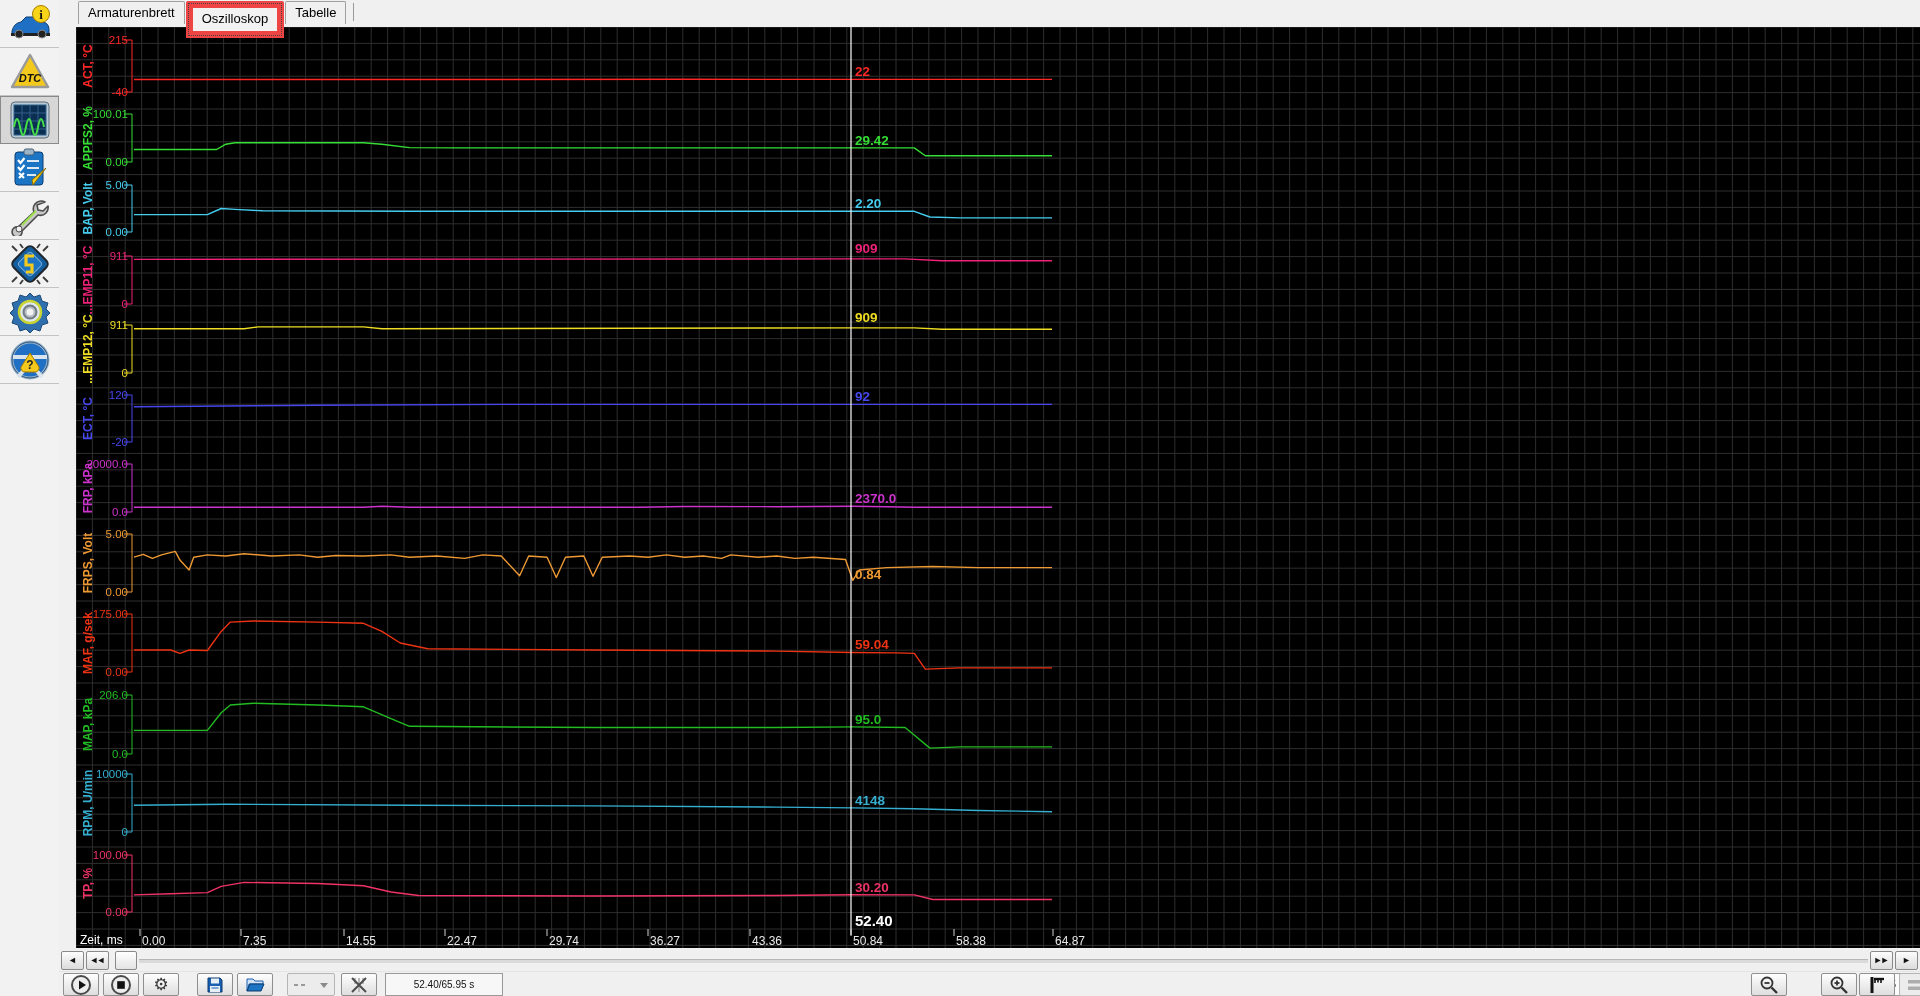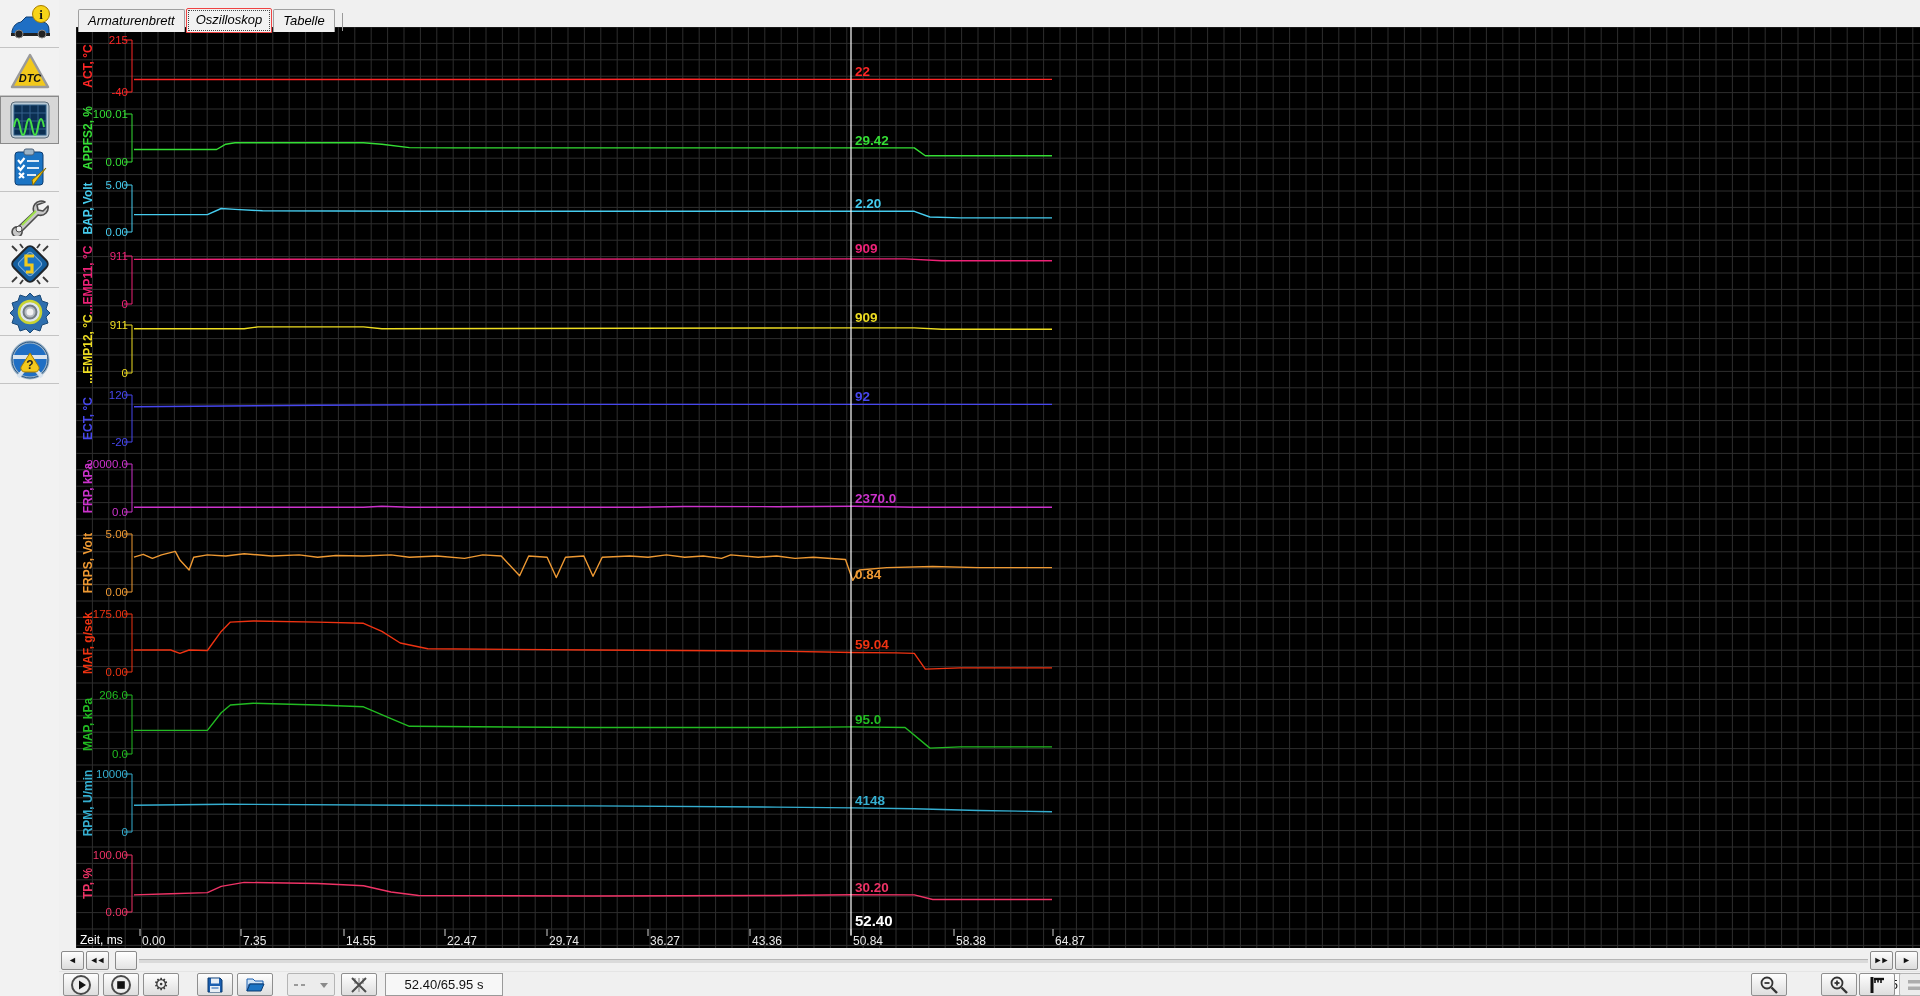--- a/index.html
+++ b/index.html
@@ -1,23 +1,23 @@
 <!DOCTYPE html>
 <html><head>
 <meta charset="utf-8">
 <style>
   html,body{margin:0;padding:0;}
   body{width:1920px;height:996px;background:#f0f0f0;overflow:hidden;position:relative;
        font-family:"Liberation Sans",sans-serif;-webkit-font-smoothing:antialiased;}
 
   
-  .tabbar{position:absolute;left:78px;top:8px;height:25px;display:flex;align-items:center;z-index:5;font-style:italic;}
+  .tabbar{position:absolute;left:78px;top:1px;height:25px;display:flex;align-items:flex-start;z-index:5;}
   .tab{font-size:13px;color:#000;padding:3px 9px 4px 9px;margin-right:1px;background:#f0f0f0;
        border:1px solid #a0a0a0;border-bottom:none;border-radius:2px 2px 0 0;cursor:default;}
-  .tab.active{background:#f2f2f2;border:1px solid #ef4444;outline:1px dotted #444;outline-offset:-3px;
+  .tab.active{background:#f2f2f2;border:7px solid #ef4444;outline:1px dotted #444;outline-offset:-3px;
        padding-bottom:5px;}
   .tabdivider{width:1px;height:18px;background:#9a9a9a;margin:2px 0 0 6px;}
 
   
   .sidebar{position:absolute;left:0;top:0;width:59px;height:996px;background:#f2f2f2;z-index:6;}
   .side-btn{width:59px;height:48px;display:flex;align-items:center;justify-content:center;
             border-bottom:1px solid #c4c4c4;background:#f2f2f2;box-sizing:border-box;}
   .side-btn.active{background:#d7d7d7;border:1px solid #8a8a8a;border-bottom:1px solid #8a8a8a;}
   .side-btn svg{display:block;}
 
@@ -36,21 +36,21 @@
 
   
   .toolbar{position:absolute;left:59px;top:971px;width:1861px;height:25px;background:#f0f0f0;
            border-top:1px solid #e5e5e5;}
   .tb-btn{position:absolute;top:1px;height:23px;width:36px;background:linear-gradient(#fefefe,#dedede);
           border:1px solid #8f8f8f;box-sizing:border-box;border-radius:2px;display:flex;
           align-items:center;justify-content:center;}
   .tb-btn.disabled{background:#ececec;border-color:#b5b5b5;}
   .tb-text{position:absolute;top:1px;height:23px;background:#f7f7f7;border:1px solid #9a9a9a;
            box-sizing:border-box;display:flex;align-items:center;justify-content:center;
-           font-size:13px;color:#111;}
+           font-size:10px;color:#111;}
   .gear-glyph{font-size:17px;color:#3a3a3a;line-height:1;}
 </style>
 </head>
 <body>
 
 <div class="tabbar">
   <div class="tab">Armaturenbrett</div>
   <div class="tab active">Oszilloskop</div>
   <div class="tab">Tabelle</div>
   <div class="tabdivider"></div>

